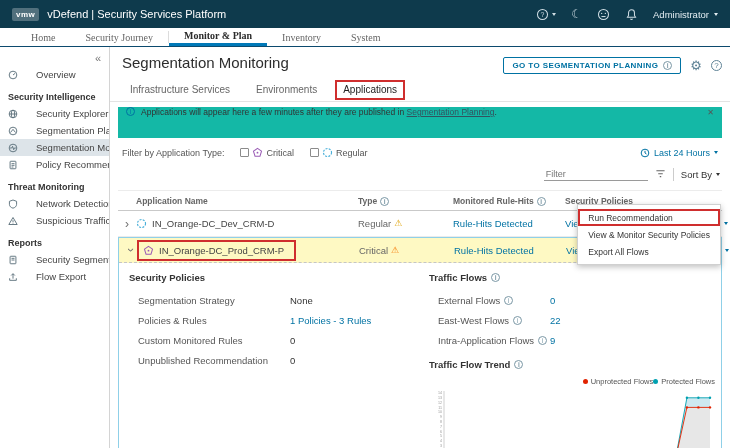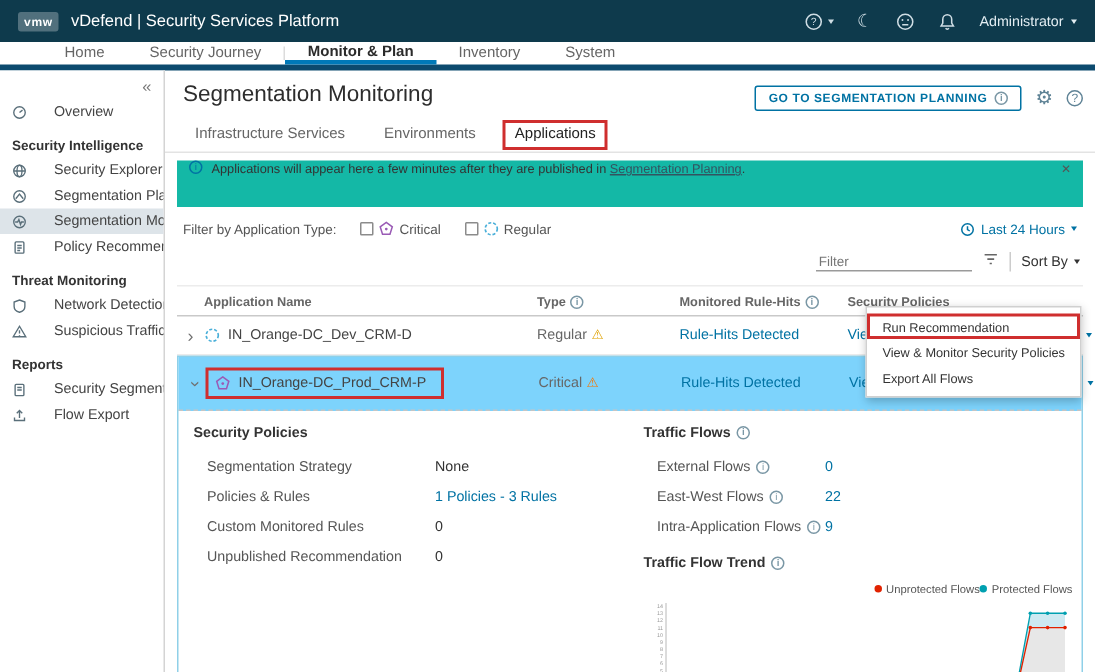--- a/index.html
+++ b/index.html
@@ -12,21 +12,21 @@
   .app-title { font-size:11px; color:#fff; }
   .topbar-right { margin-left:auto; display:flex; align-items:center; gap:15px; }
   .tb-icon { display:inline-flex; align-items:center; gap:3px; color:#cfdde4; }
   .tb-icon svg { width:13px; height:13px; stroke:#cfdde4; fill:none; stroke-width:1.1; }
   .glyph-moon::before { content:"\263E"; color:#cfdde4; font-size:12px; }
   .username { font-size:9.5px; color:#e3edf2; display:flex; align-items:center; gap:5px; }
   .cdown { display:inline-block; width:0; height:0; border-left:3px solid transparent; border-right:3px solid transparent; border-top:4px solid currentColor; }
   .cdown.sm { border-left-width:2.5px; border-right-width:2.5px; border-top-width:3.5px; }
 
   
-  .subnav { position:absolute; top:28px; left:0; right:0; height:19px; background:#fff; border-bottom:4px solid #0c4a6e; display:flex; align-items:stretch; padding-left:28px; }
+  .subnav { position:absolute; top:28px; left:0; right:0; height:19px; background:#fff; border-bottom:1px solid #0c4a6e; display:flex; align-items:stretch; padding-left:16px;font-family:Liberation Serif, serif; }
   .subnav-item { font-size:10px; color:#656565; display:flex; align-items:center; padding:0 15px; cursor:default; }
   .subnav-item.active { color:#2b2b2b; font-weight:bold; border-bottom:3px solid #0079b8; }
   .subnav-divider { width:1px; background:#dcdcdc; margin:3px 0; }
 
   
   .sidebar { position:absolute; top:47px; left:0; width:110px; bottom:0; background:#fff; border-right:1px solid #d4d4d4; }
   .collapse { text-align:right; padding:1px 8px 0; color:#777; }
   .collapse::before { content:"\00AB"; font-size:11px; }
   .side-section { font-weight:bold; font-size:9px; color:#333; padding:9px 8px 3px; }
   .side-item { display:flex; align-items:center; gap:18px; padding:3px 8px; font-size:9.5px; color:#444; cursor:default; white-space:nowrap; overflow:hidden; }
@@ -82,21 +82,21 @@
   .type-cell { display:flex; align-items:center; gap:3px; color:#666; }
   .warn { font-size:9px; line-height:9px; }
   .warn::before { content:"\26A0"; }
   .warn.y { color:#dfa100; }
   .warn.o { color:#f57600; }
   .blue-link { color:#0072a3; cursor:pointer; }
   .actions { color:#0072a3; font-weight:bold; font-size:8.5px; letter-spacing:.3px; display:flex; align-items:center; gap:4px; justify-content:flex-end; padding-right:6px; cursor:pointer; }
 
   
   .expanded { border:1px solid #8fd0e8; }
-  .erow-head { background:#7dd3fc; height:36px; border-bottom:1px dashed #c5c5c5; font-size:9.5px; color:#444; }
+  .erow-head { background:#fef9c3; height:25px; border-bottom:1px dashed #c5c5c5; font-size:9.5px; color:#444; }
   .red-outline { border:2px solid #cf2e2e; display:inline-flex; align-items:center; gap:5px; padding:3px 10px 3px 4px; background:transparent; }
 
   .detail { display:flex; padding:9px 6px 0 10px; }
   .col-left { width:300px; flex:none; }
   .blk-title { font-size:9.5px; font-weight:bold; color:#333; margin-bottom:7px; display:flex; gap:4px; align-items:center; }
   .kv { display:grid; grid-template-columns:152px 1fr; font-size:9.5px; color:#555; padding:4.5px 0 4.5px 9px; }
   .kv .v { color:#333; }
   .kv .v.blue-link { color:#0072a3; }
   .kv-label { display:flex; align-items:center; gap:4px; }
   .col-right { flex:1; padding-right:2px; }

